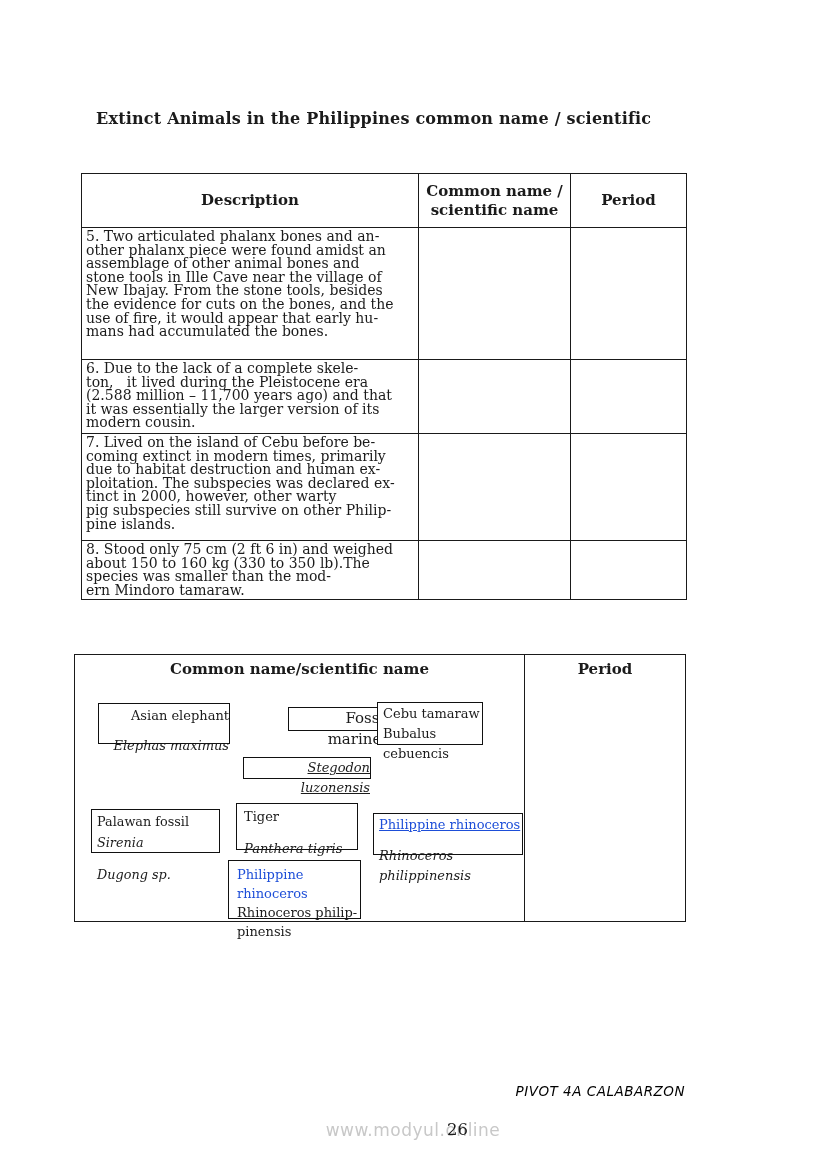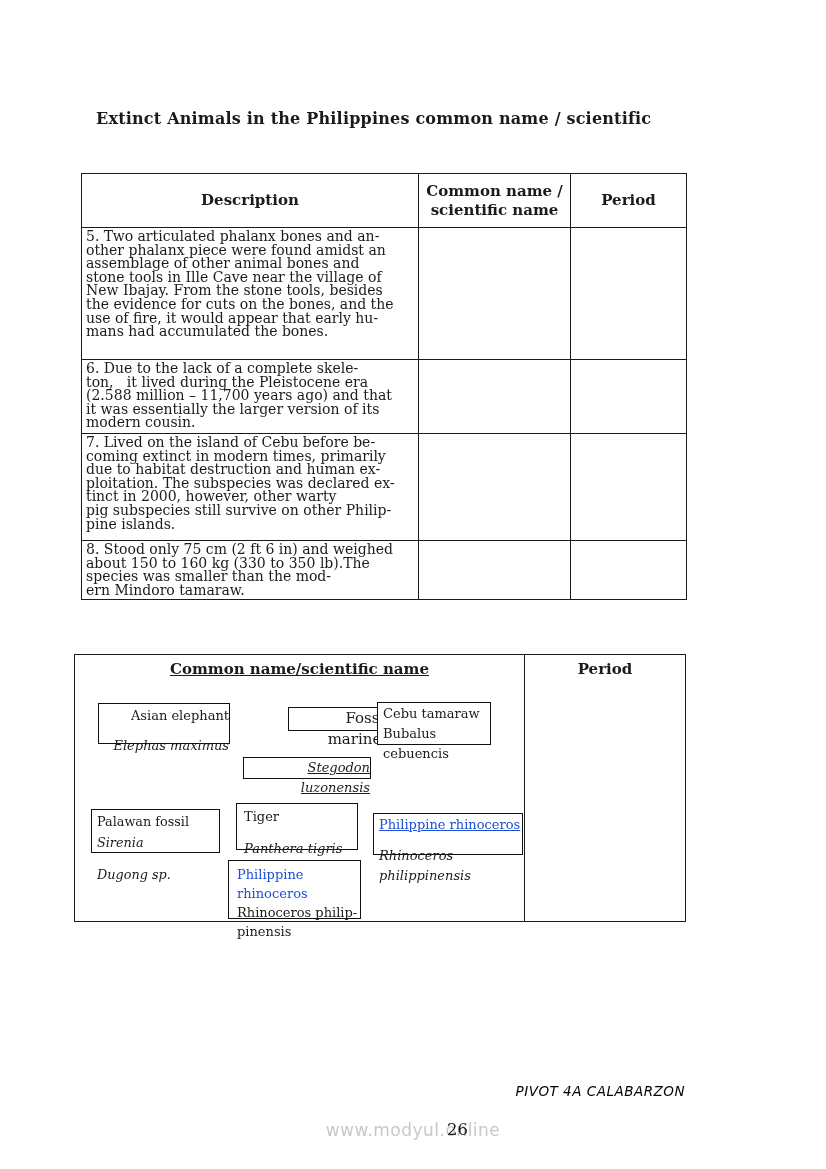--- a/index.html
+++ b/index.html
@@ -62,21 +62,20 @@
     top: 654px;
     width: 612px;
     height: 268px;
     border: 1.5px solid #1a1a1a;
     display: flex;
   }
   .bank-left {
     position: relative;
     width: 450px;
     border-right: 1.5px solid #1a1a1a;
-    text-decoration: underline;
   }
   .bank-right {
     position: relative;
     flex: 1;
     text-align: center;
   }
   .bank-header {
     margin-top: 5px;
     text-align: center;
     font-size: 15px;
@@ -90,21 +89,21 @@
     font-size: 13px;
     line-height: 20px;
     background: #fff;
   }
   .it { font-style: italic; margin-top: 11px; }
   .ul { text-decoration: underline; }
   .blue { color: #1d4ed8; }
   .center { text-align: right; }
   .b-asian    { left: 23px;  top: 48px;  width: 132px; height: 41px; line-height: 19px; padding-top: 2px; }
   .b-fossil   { left: 180px; top: 52px;  width: 102px; height: 24px; font-size: 15px; line-height: 21px; margin-left: 33px; }
-  .b-cebu     { left: 302px; top: 47px;  width: 114px; height: 43px; padding: 1px 0 0 5px; }
+  .b-cebu     { left: 302px; top: 47px;  width: 106px; height: 43px; padding: 1px 0 0 5px; }
   .b-stegodon { left: 168px; top: 102px; width: 128px; height: 22px; line-height: 20px; }
   .b-palawan  { left: 16px;  top: 154px; width: 129px; height: 44px; padding: 1px 0 0 5px; line-height: 21px; font-size: 12.8px; }
   .b-tiger    { left: 161px; top: 148px; width: 122px; height: 47px; padding: 2px 0 0 7px; line-height: 21px; }
   .b-rhino-a  { left: 298px; top: 158px; width: 150px; height: 42px; padding: 1px 0 0 5px; }
   .b-rhino-b  { left: 153px; top: 205px; width: 133px; height: 59px; padding: 4px 0 0 8px; line-height: 19px; }
   
   .footer-text {
     position: absolute;
     right: 141px;
     top: 1083px;

